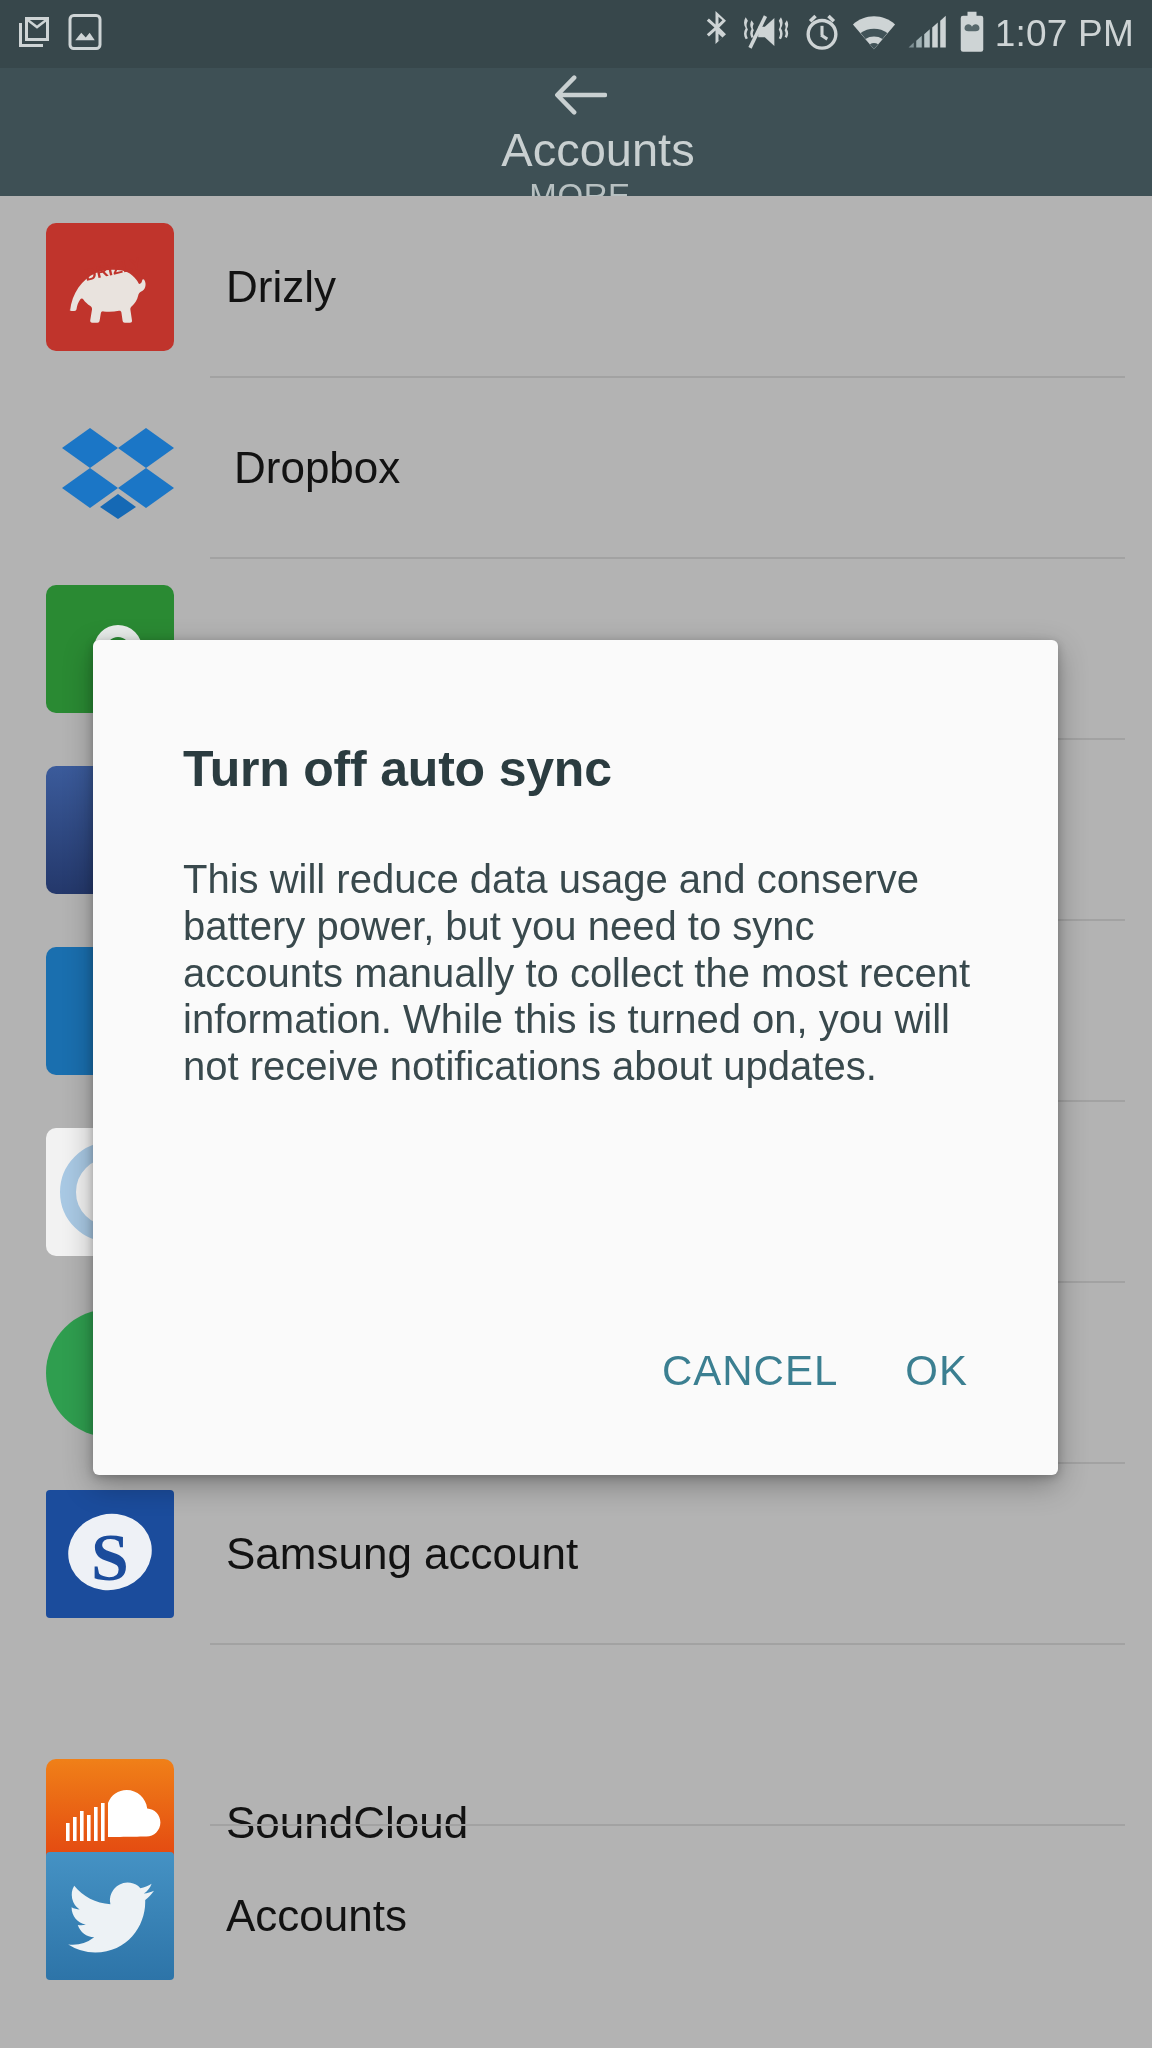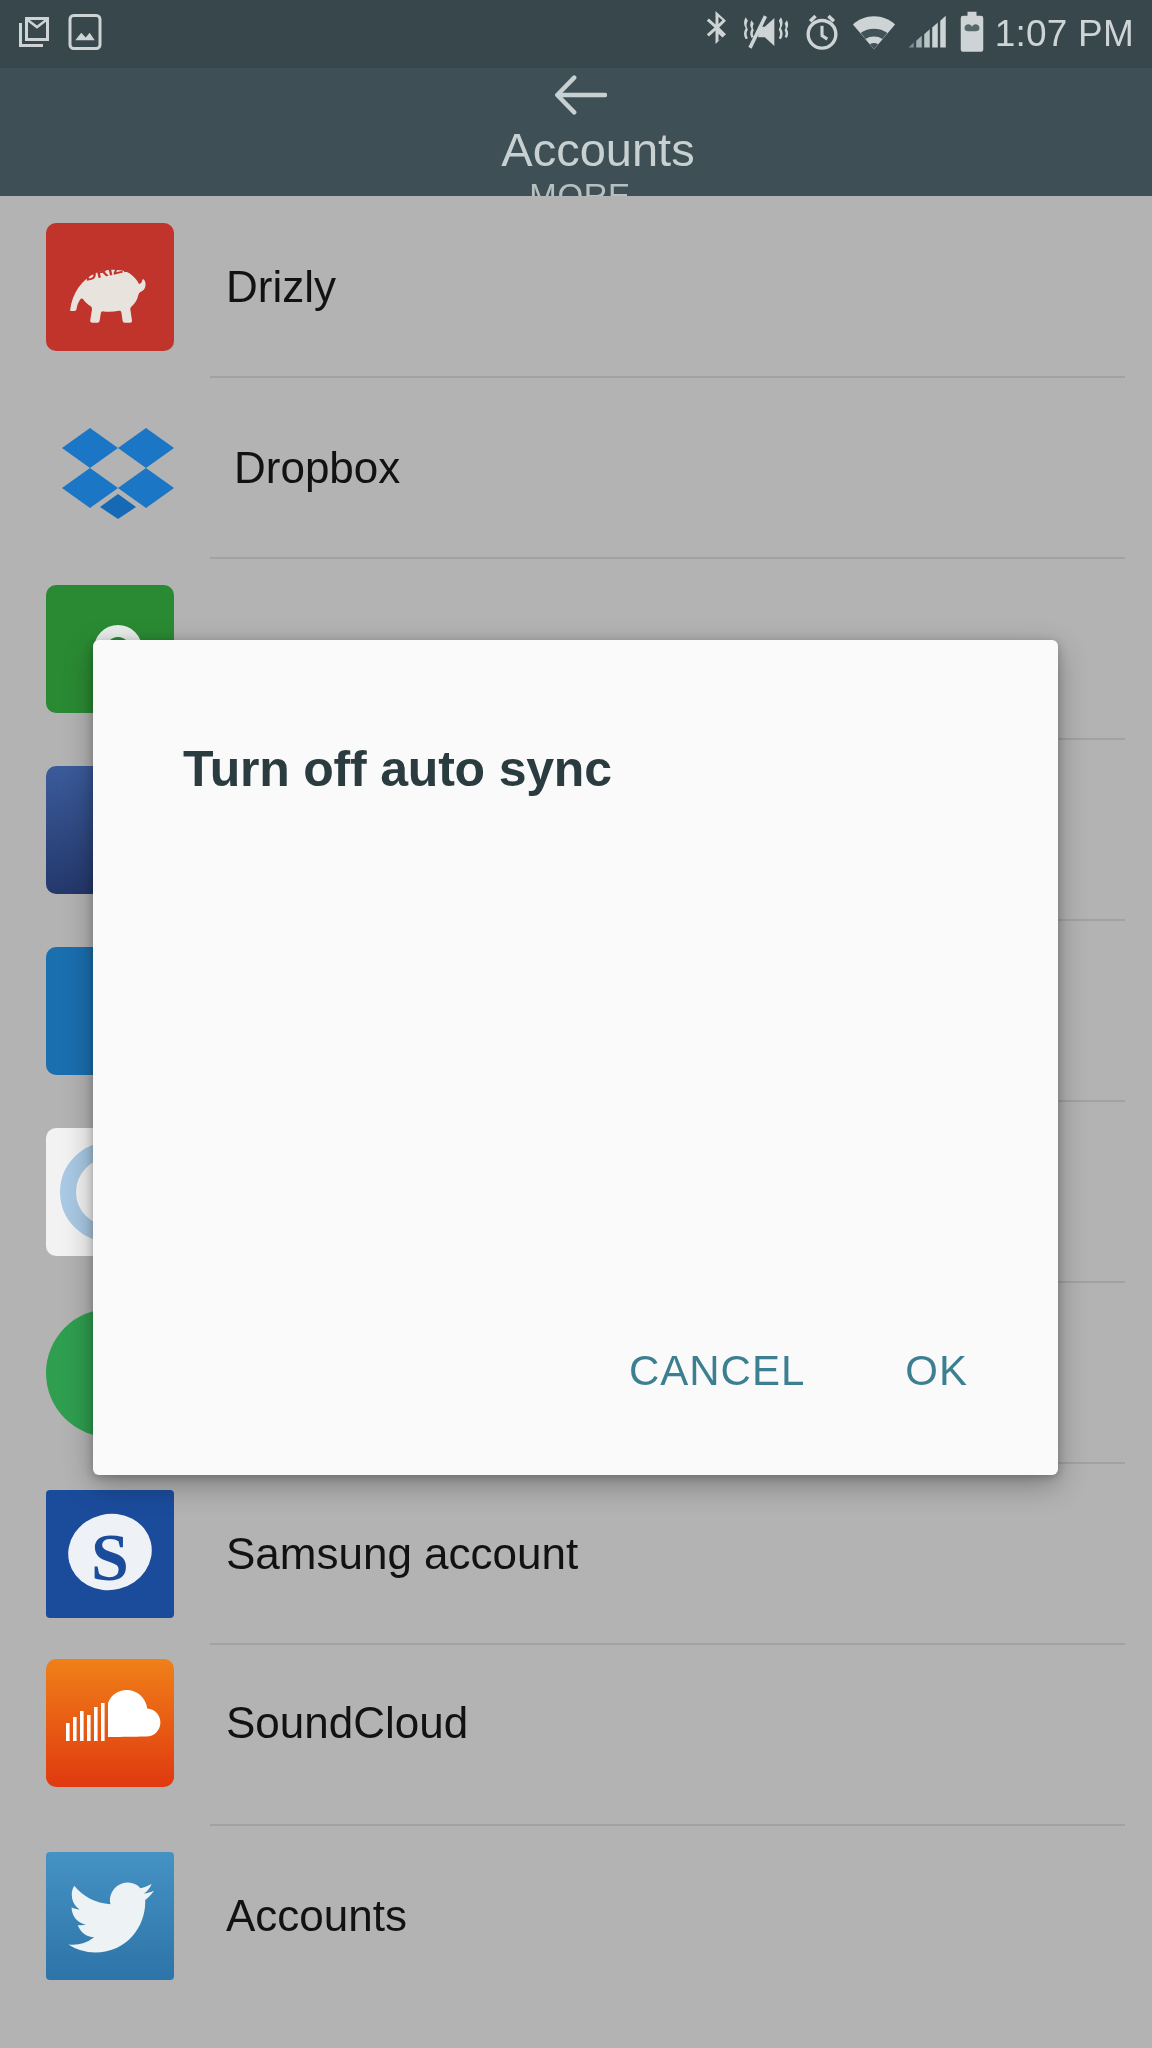--- a/index.html
+++ b/index.html
@@ -128,21 +128,21 @@
     margin: 58px 74px 0 78px;
     font-size: 40px;
     line-height: 1.17;
     color: #39494d;
   }
   .dialog-actions {
     margin-top: auto;
     display: flex; justify-content: flex-end;
     align-items: center;
     padding: 0 78px 68px 0;
-    gap: 100px;
+    gap: 67px;
   }
   .dlg-btn {
     color: #3b7f91;
     font-size: 42px;
     letter-spacing: 1px;
     background: none; border: none;
     font-family: "Liberation Sans", sans-serif;
     padding: 0; cursor: pointer;
     white-space: nowrap;
   }
@@ -309,21 +309,21 @@
     <div class="row-icon ic-samsung" style="border-radius:4px;">
       <svg width="128" height="128" viewBox="0 0 64 64">
         <ellipse cx="32" cy="31" rx="21" ry="19" fill="#eef1f6" transform="rotate(-14 32 31)"></ellipse>
         <text x="32" y="45" text-anchor="middle" font-family="Liberation Serif, serif" font-size="34" font-weight="bold" fill="#1b4c9c">S</text>
       </svg>
     </div>
     <span class="row-label">Samsung account</span>
   </div>
   <div class="divider" style="top:1447px;"></div>
 
-  <div class="row" style="top:1436px;border-radius:7px;">
+  <div class="row" style="top:1536px;border-radius:7px;">
     <div class="row-icon ic-soundcloud">
       <svg width="128" height="128" viewBox="0 0 64 64">
         <g fill="#ffffff">
           <rect x="10" y="32" width="1.8" height="9"></rect>
           <rect x="13.5" y="29" width="1.8" height="12"></rect>
           <rect x="17" y="26" width="1.8" height="15"></rect>
           <rect x="20.5" y="28" width="1.8" height="13"></rect>
           <rect x="24" y="24" width="1.8" height="17"></rect>
           <rect x="27.5" y="22" width="1.8" height="19"></rect>
         </g>
@@ -340,17 +340,18 @@
         <path d="M54 19.4c-1.6.7-3.3 1.2-5.1 1.4 1.8-1.1 3.2-2.9 3.9-4.9-1.7 1-3.6 1.8-5.6 2.2a8.8 8.8 0 0 0-15 8c-7.3-.4-13.8-3.9-18.1-9.2a8.8 8.8 0 0 0 2.7 11.8c-1.4 0-2.8-.4-4-1.1v.1c0 4.3 3 7.8 7.1 8.6-1.3.4-2.7.4-4 .2 1.1 3.5 4.4 6.1 8.2 6.1a17.7 17.7 0 0 1-13 3.6 24.9 24.9 0 0 0 13.5 4c16.2 0 25-13.4 25-25v-1.2c1.7-1.3 3.2-2.8 4.4-4.6z" fill="#edf2f5"></path>
       </svg>
     </div>
     <span class="row-label">Accounts</span>
   </div>
 </div>
 
 <div class="scrim"></div>
 <div class="dialog">
   <div class="dialog-title">Turn off auto sync</div>
+  <div class="dialog-body">This will reduce data usage and conserve battery power, but you need to sync accounts manually to collect the most recent information. While this is turned on, you will not receive notifications about updates.</div>
   <div class="dialog-actions">
     <button class="dlg-btn">CANCEL</button>
     <button class="dlg-btn">OK</button>
   </div>
 </div>
 
 </body></html>

